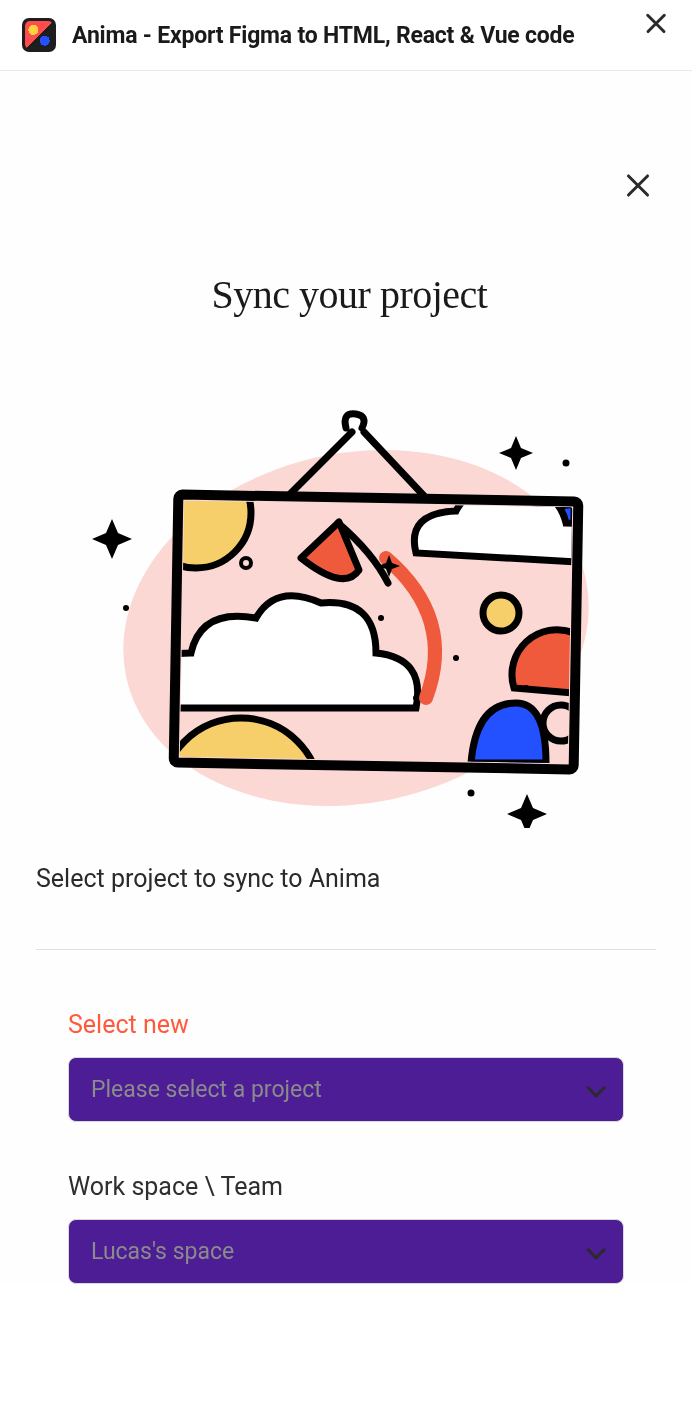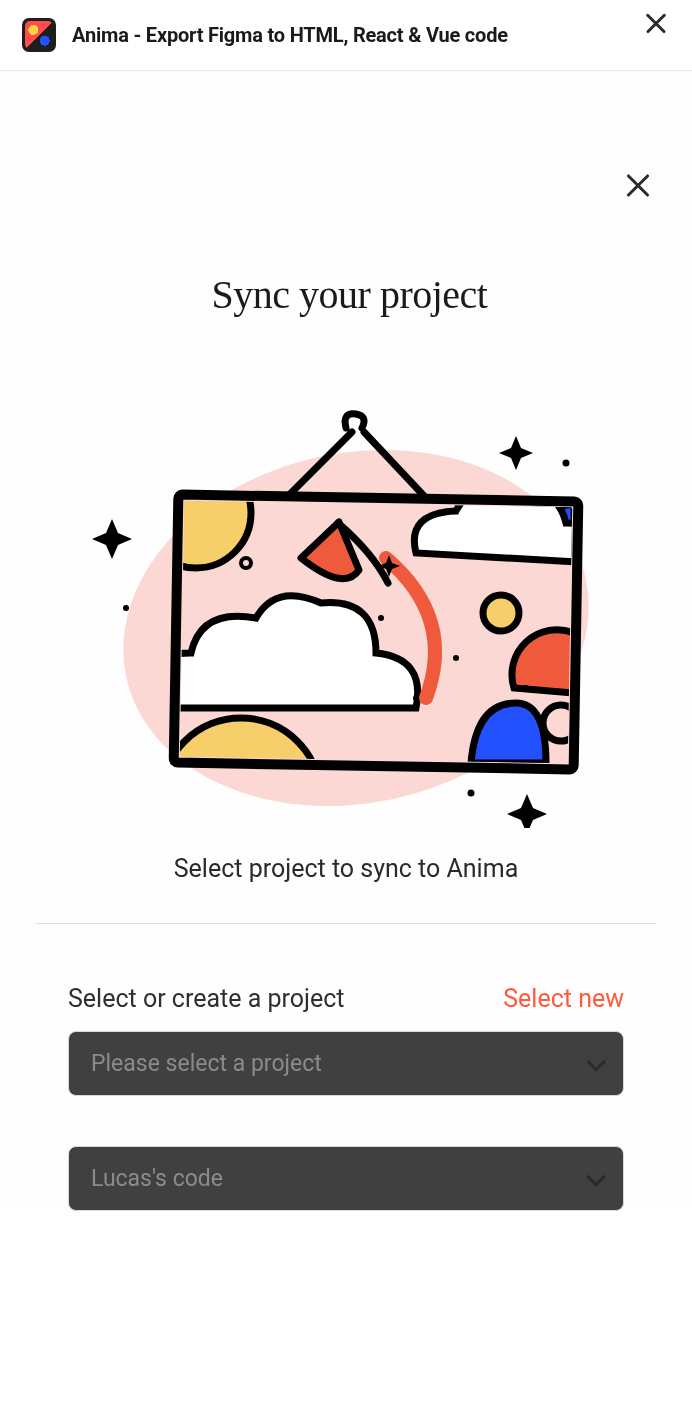--- a/index.html
+++ b/index.html
@@ -23,21 +23,21 @@
     content: "";
     position: absolute;
     inset: 3px;
     border-radius: 5px;
     background:
       radial-gradient(circle at 30% 32%, #ffd23f 0 5px, transparent 5px),
       radial-gradient(circle at 70% 70%, #2451ff 0 5px, transparent 5px),
       linear-gradient(135deg, #ff4d4d 0 50%, transparent 50%);
   }
   .header-title {
-    font-size: 20px;
+    font-size: 23px;
     font-weight: 700;
     flex: 1;
     letter-spacing: -0.2px;
   }
   .header-close {
     width: 28px; height: 28px;
     display: flex; align-items: center; justify-content: center;
     cursor: pointer;
   }
   .panel-close {
@@ -82,25 +82,24 @@
     display: flex;
     justify-content: center;
     margin-top: 80px;
   }
   .illustration {
     width: 540px;
     height: 430px;
   }
 
   .subtitle {
-    text-align: center;
     font-size: 25px;
     color: #2a2a2a;
-    margin-top: 26px;
-    padding-bottom: 40px;
+    margin-top: 36px;
+    padding-bottom: 56px;
     border-bottom: 1px solid #e0e0e0;
     margin-left: 36px;
     margin-right: 36px;
   }
 
   .form {
     padding: 60px 68px 0 68px;
   }
   .field-row {
     display: flex;
@@ -113,21 +112,21 @@
     color: #2f2f2f;
   }
   .link-accent {
     font-size: 25px;
     color: #ff5a3c;
     cursor: pointer;
   }
   .select {
     width: 100%;
     border: 1px solid #d9d9d9;
-    background: #404040;
+    background: #4c1d95;
     border-radius: 8px;
     padding: 18px 22px;
     font-size: 23px;
     color: #8b8b8b;
     display: flex;
     align-items: center;
     justify-content: space-between;
     cursor: pointer;
     margin-bottom: 50px;
   }
@@ -212,28 +211,30 @@
         </g>
       </g>
     </svg>
   </div>
 
   <div class="subtitle">Select project to sync to Anima</div>
 
   <div class="form">
 
     <div class="field-row">
-      <div class="field-label">Select or create a project</div>
       <div class="link-accent">Select new</div>
     </div>
     <div class="select">
       <span>Please select a project</span>
       <span class="chevron"></span>
     </div>
 
+    <div class="field-row">
+      <div class="field-label">Work space \ Team</div>
+    </div>
     <div class="select">
-      <span>Lucas's code</span>
+      <span>Lucas's space</span>
       <span class="chevron"></span>
     </div>
 
   </div>
 
 </div>
 
 </body></html>

